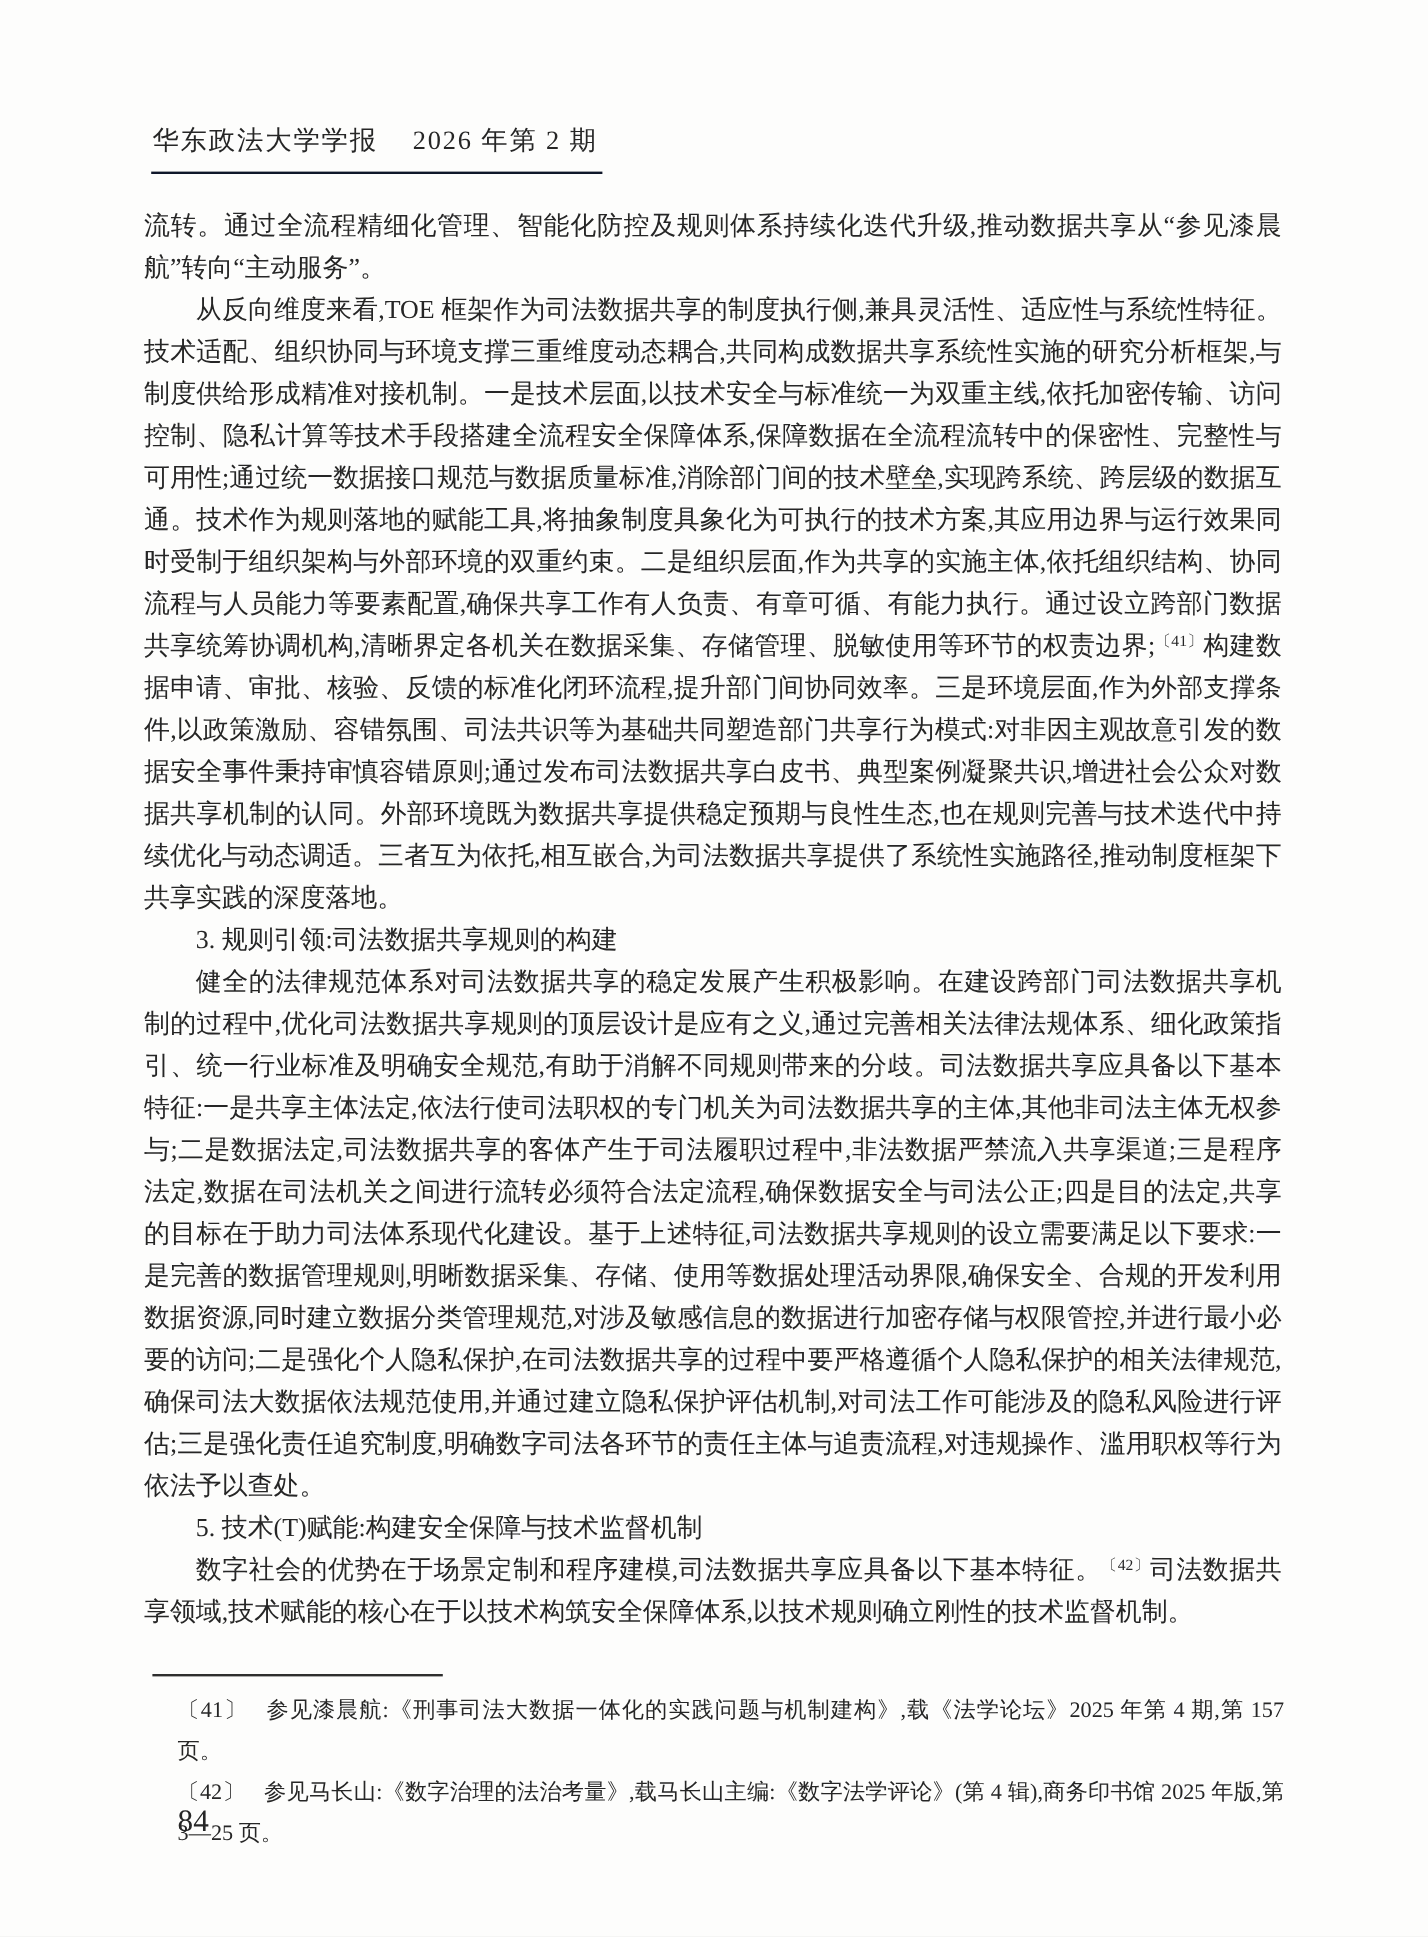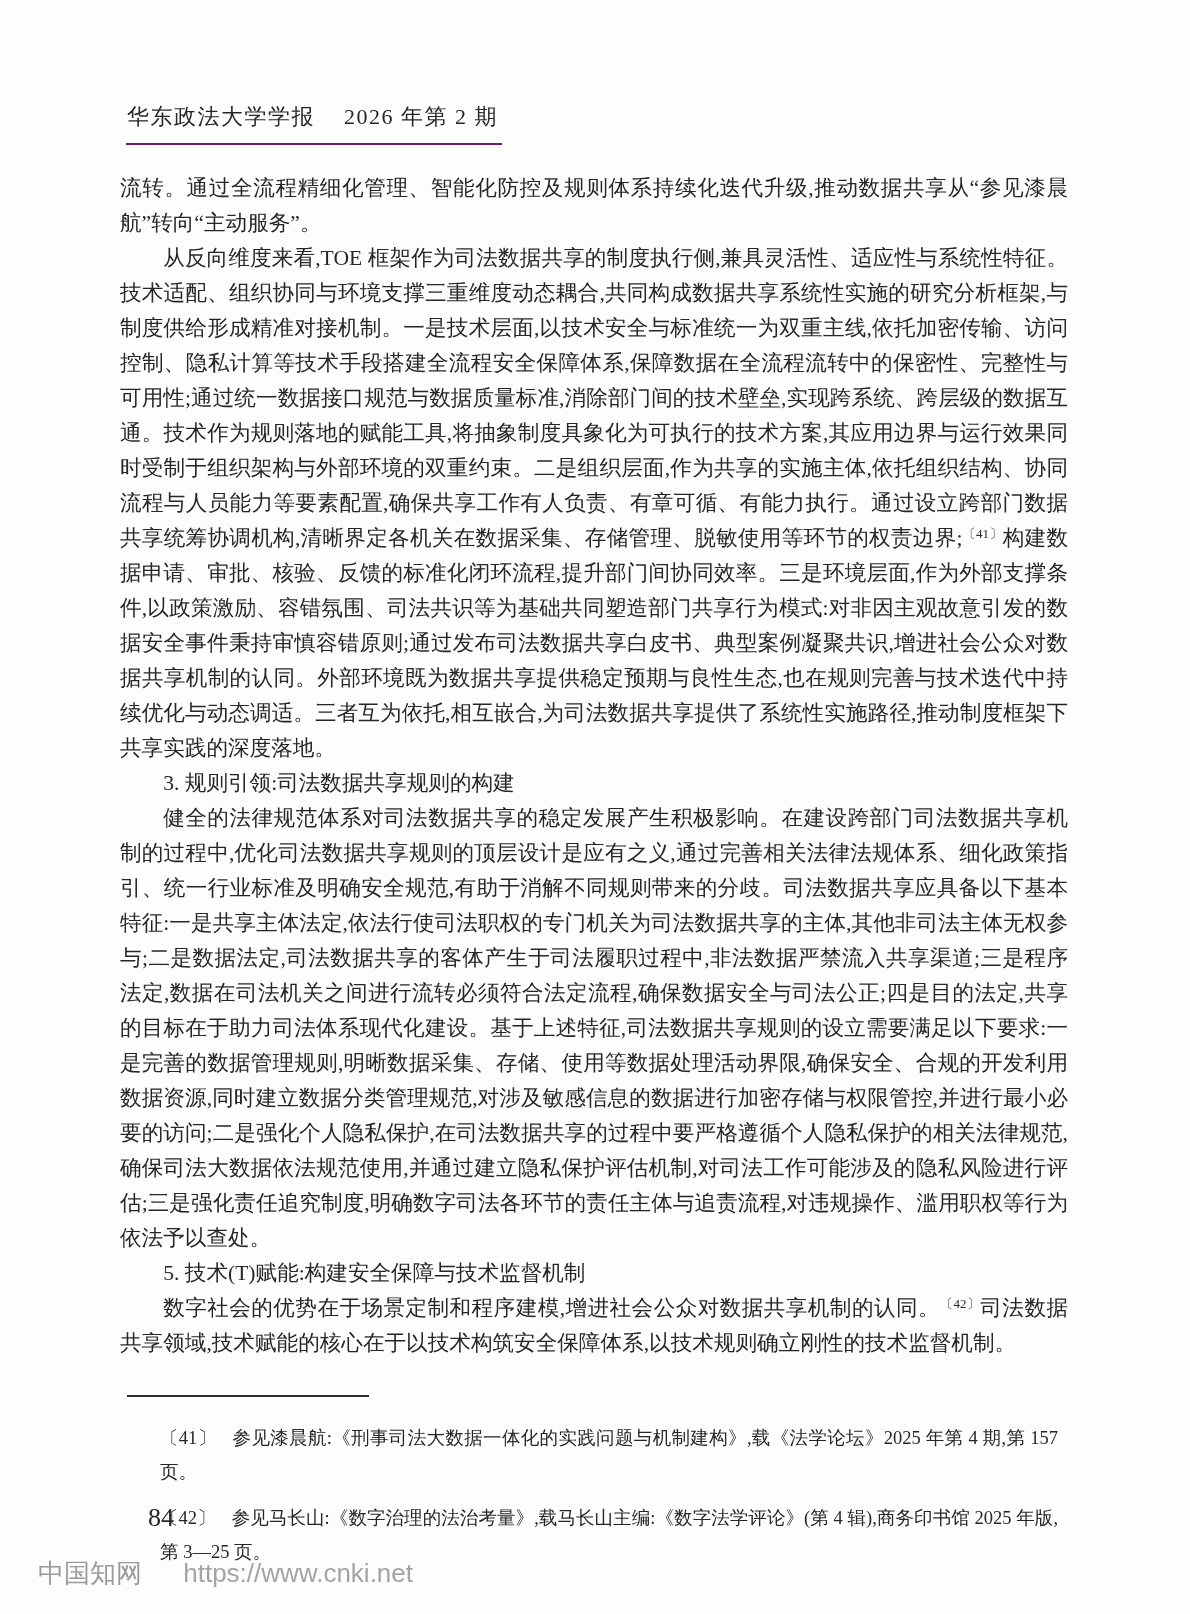--- a/index.html
+++ b/index.html
@@ -17,21 +17,21 @@
   .running-head {
     position: absolute;
     left: 126px;
     top: 102px;
   }
   .running-head-inner {
     display: inline-block;
     font-size: 22px;
     letter-spacing: 1.5px;
     padding: 0 4px 11px 1px;
-    border-bottom: 2px solid #701a75;
+    border-bottom: 2px solid #0f172a;
     white-space: nowrap;
   }
   .running-head-inner .issue { margin-left: 22px; }
   
   .article-body {
     position: absolute;
     left: 120px;
     top: 171px;
     width: 948px;
     font-size: 21.6px;
@@ -58,21 +58,21 @@
   }
   .footnotes {
     position: absolute;
     left: 120px;
     top: 1409px;
     width: 950px;
     font-size: 18.5px;
     line-height: 34px;
     text-align: justify;
   }
-  .footnotes p { margin: 12px; padding: 0 0 0 28px; }
+  .footnotes p { margin: 0; padding: 0 0 0 28px; }
   .footnotes .fn-marker { margin-right: 16px; }
   
   .page-number {
     position: absolute;
     left: 148px;
     top: 1503px;
     font-size: 26px;
   }
   
   .watermark {
@@ -97,30 +97,26 @@
       <span class="issue">2026 年第 2 期</span>
     </div>
   </div>
 
   <div class="article-body">
       <p class=""><span>流转。通过全流程精细化管理、智能化防控及规则体系持续化迭代升级,推动数据共享从“参见漆晨航”转向“主动服务”。</span></p>
       <p class="indent"><span>从反向维度来看,TOE 框架作为司法数据共享的制度执行侧,兼具灵活性、适应性与系统性特征。技术适配、组织协同与环境支撑三重维度动态耦合,共同构成数据共享系统性实施的研究分析框架,与制度供给形成精准对接机制。一是技术层面,以技术安全与标准统一为双重主线,依托加密传输、访问控制、隐私计算等技术手段搭建全流程安全保障体系,保障数据在全流程流转中的保密性、完整性与可用性;通过统一数据接口规范与数据质量标准,消除部门间的技术壁垒,实现跨系统、跨层级的数据互通。技术作为规则落地的赋能工具,将抽象制度具象化为可执行的技术方案,其应用边界与运行效果同时受制于组织架构与外部环境的双重约束。二是组织层面,作为共享的实施主体,依托组织结构、协同流程与人员能力等要素配置,确保共享工作有人负责、有章可循、有能力执行。通过设立跨部门数据共享统筹协调机构,清晰界定各机关在数据采集、存储管理、脱敏使用等环节的权责边界;</span><sup>〔41〕</sup><span>构建数据申请、审批、核验、反馈的标准化闭环流程,提升部门间协同效率。三是环境层面,作为外部支撑条件,以政策激励、容错氛围、司法共识等为基础共同塑造部门共享行为模式:对非因主观故意引发的数据安全事件秉持审慎容错原则;通过发布司法数据共享白皮书、典型案例凝聚共识,增进社会公众对数据共享机制的认同。外部环境既为数据共享提供稳定预期与良性生态,也在规则完善与技术迭代中持续优化与动态调适。三者互为依托,相互嵌合,为司法数据共享提供了系统性实施路径,推动制度框架下共享实践的深度落地。</span></p>
       <p class="indent"><span>3. 规则引领:司法数据共享规则的构建</span></p>
       <p class="indent"><span>健全的法律规范体系对司法数据共享的稳定发展产生积极影响。在建设跨部门司法数据共享机制的过程中,优化司法数据共享规则的顶层设计是应有之义,通过完善相关法律法规体系、细化政策指引、统一行业标准及明确安全规范,有助于消解不同规则带来的分歧。司法数据共享应具备以下基本特征:一是共享主体法定,依法行使司法职权的专门机关为司法数据共享的主体,其他非司法主体无权参与;二是数据法定,司法数据共享的客体产生于司法履职过程中,非法数据严禁流入共享渠道;三是程序法定,数据在司法机关之间进行流转必须符合法定流程,确保数据安全与司法公正;四是目的法定,共享的目标在于助力司法体系现代化建设。基于上述特征,司法数据共享规则的设立需要满足以下要求:一是完善的数据管理规则,明晰数据采集、存储、使用等数据处理活动界限,确保安全、合规的开发利用数据资源,同时建立数据分类管理规范,对涉及敏感信息的数据进行加密存储与权限管控,并进行最小必要的访问;二是强化个人隐私保护,在司法数据共享的过程中要严格遵循个人隐私保护的相关法律规范,确保司法大数据依法规范使用,并通过建立隐私保护评估机制,对司法工作可能涉及的隐私风险进行评估;三是强化责任追究制度,明确数字司法各环节的责任主体与追责流程,对违规操作、滥用职权等行为依法予以查处。</span></p>
       <p class="indent"><span>5. 技术(T)赋能:构建安全保障与技术监督机制</span></p>
-      <p class="indent"><span>数字社会的优势在于场景定制和程序建模,增进社会公众对数据共享机制的认同。</span><sup>〔42〕</sup><span>司法数据共享领域,技术赋能的核心在于以技术构筑安全保障体系,以技术规则确立刚性的技术监督机制。</span></p>
+      <p class="indent"><span>数字社会的优势在于场景定制和程序建模,司法数据共享应具备以下基本特征。</span><sup>〔42〕</sup><span>司法数据共享领域,技术赋能的核心在于以技术构筑安全保障体系,以技术规则确立刚性的技术监督机制。</span></p>
     </div>
 
   <div class="footnote-separator"></div>
 
   <div class="footnotes">
       <p><span class="fn-marker">〔41〕</span><span>参见漆晨航:《刑事司法大数据一体化的实践问题与机制建构》,载《法学论坛》2025 年第 4 期,第 157 页。</span></p>
       <p><span class="fn-marker">〔42〕</span><span>参见马长山:《数字治理的法治考量》,载马长山主编:《数字法学评论》(第 4 辑),商务印书馆 2025 年版,第 3—25 页。</span></p>
     </div>
 
   <div class="page-number">84</div>
 
-  <div class="watermark">
-    <span class="wm-site">中国知网</span>
-    <span class="wm-url">https://www.cnki.net</span>
-  </div>
 
 </div>
 
 </body></html>

